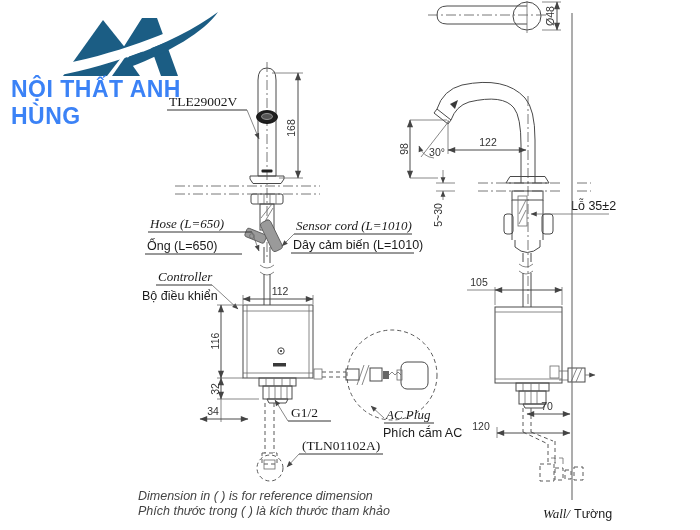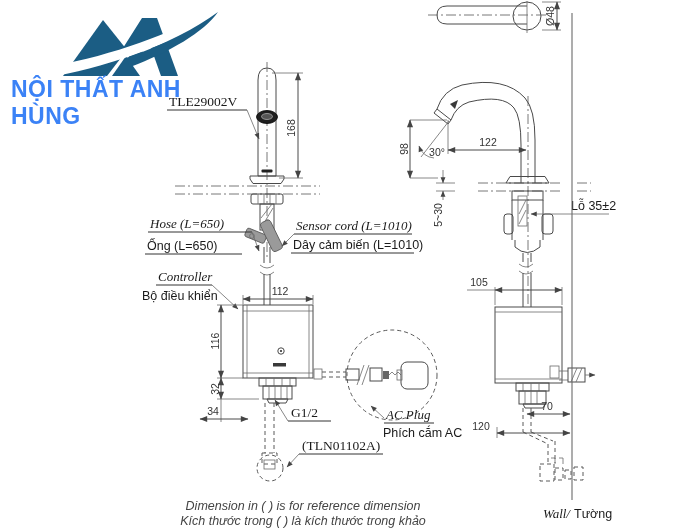--- a/index.html
+++ b/index.html
@@ -12,22 +12,22 @@
   .dsh{fill:none;stroke:#5a5a5a;stroke-width:1;stroke-dasharray:4 3;}
   .dim{font:10.5px "Liberation Sans",sans-serif;fill:#333;}
   .lblI{font:italic 13px "Liberation Serif",serif;fill:#1a1a1a;}
   .lblS{font:12.5px "Liberation Sans",sans-serif;fill:#1a1a1a;}
   .lblSer{font:13.5px "Liberation Serif",serif;fill:#1a1a1a;}
   .ul{stroke:#333;stroke-width:1;}
   .grayfill{fill:#9a9a9a;stroke:#555;stroke-width:0.8;}
   #brandText{position:absolute;left:11px;top:76px;width:240px;
      font-family:"Liberation Sans",sans-serif;font-weight:bold;font-size:23px;
      letter-spacing:0.5px;}
-  #footnote{position:absolute;left:138px;top:499px;width:330px;
-     font-style:italic;font-size:12.5px;color:#444;line-height:1.18;text-align:center;}
+  #footnote{position:absolute;left:138px;top:489px;width:330px;
+     font-style:italic;font-size:12.5px;color:#444;line-height:1.18;}
 </style>
 </head>
 <body>
 
 <div id="stage">
 
   <svg width="240" height="78" style="left:8px;top:6px">
     <g fill="#1b5d84">
       <path d="M55,70 L95,14 L119,44 L99,70 Z"></path>
       <path d="M104,70 L118,50 L132,70 Z"></path>
@@ -258,16 +258,16 @@
       <text class="dim" x="481" y="430" text-anchor="middle">120</text>
 
       <line x1="572" y1="13" x2="572" y2="500" stroke="#6a6a6a" stroke-width="1.1"></line>
       <text class="lblI" x="543" y="518">Wall/</text>
       <text class="lblS" x="574" y="518">Tường</text>
     </g>
   </svg>
 
   <div id="footnote">
     <div>Dimension in ( ) is for reference dimension</div>
-    <div>Kích thước trong ( ) là kích thước trong khảo</div>
+    <div>Phích thước trong ( ) là kích thước tham khảo</div>
   </div>
 
 </div>
 
 </body></html>

